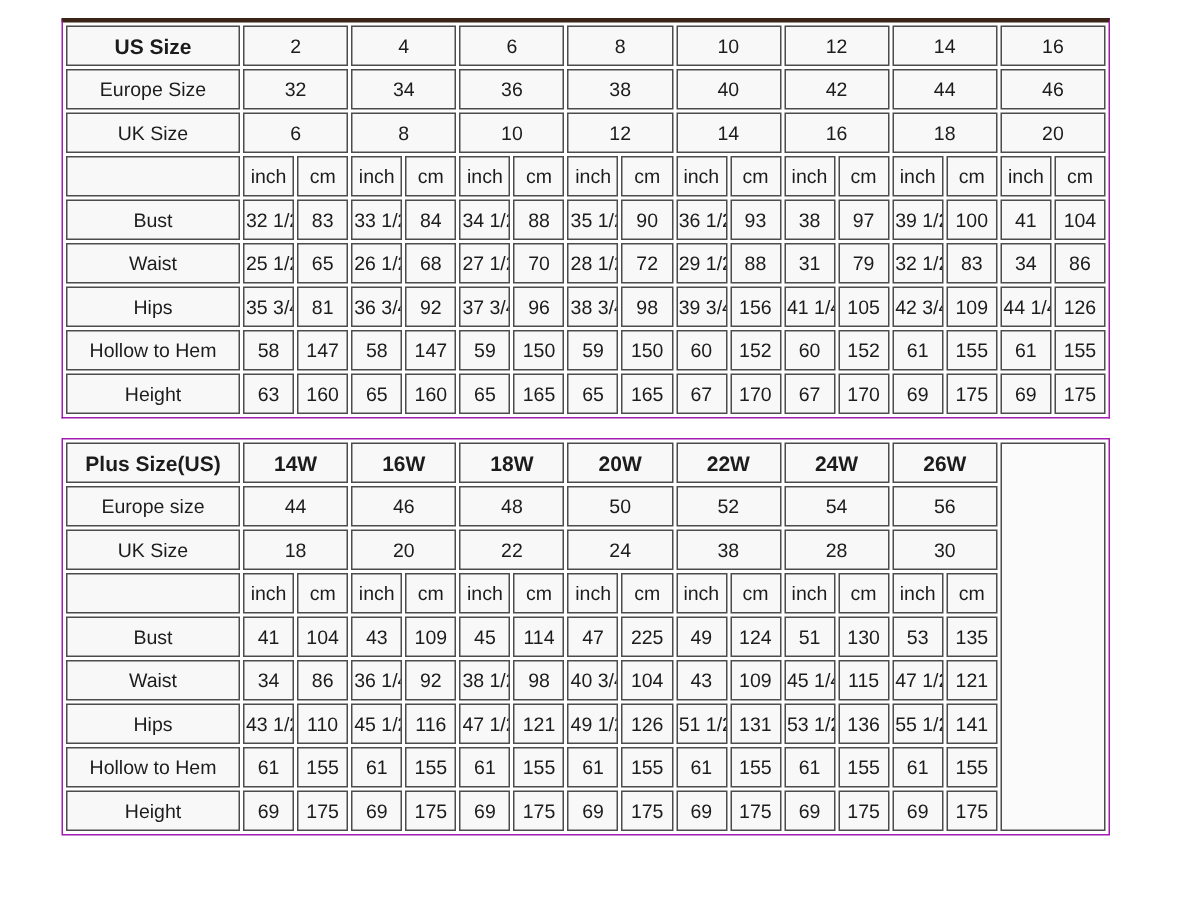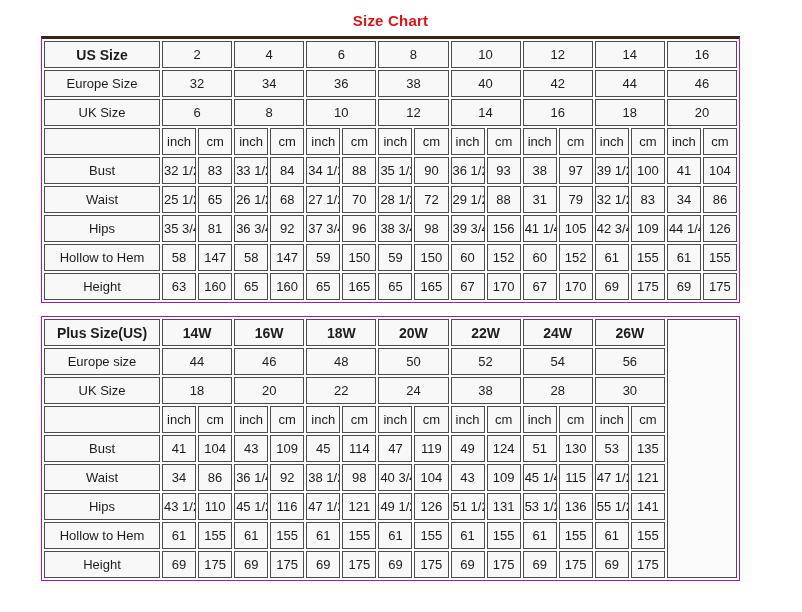--- a/index.html
+++ b/index.html
@@ -57,21 +57,20 @@
   }
   table.size-table td.empty-col {
     background: #fbfbfb;
   }
 </style>
 </head>
 <body>
 
 <div class="page">
   <div class="content">
-    <div class="chart-title" style="color: rgb(217, 20, 20);">Size Chart</div>
 
     <table class="size-table standard" style="border-top-color: rgb(59, 37, 24);">
         <colgroup>
           <col style="width: 116px;">
           <col>
           <col>
           <col>
           <col>
           <col>
           <col>
@@ -307,21 +306,21 @@
           </tr>
           <tr>
             <td>Bust</td>
             <td>41</td>
             <td>104</td>
             <td>43</td>
             <td>109</td>
             <td>45</td>
             <td>114</td>
             <td>47</td>
-            <td>119</td>
+            <td>225</td>
             <td>49</td>
             <td>124</td>
             <td>51</td>
             <td>130</td>
             <td>53</td>
             <td>135</td>
           </tr>
           <tr>
             <td>Waist</td>
             <td>34</td>

